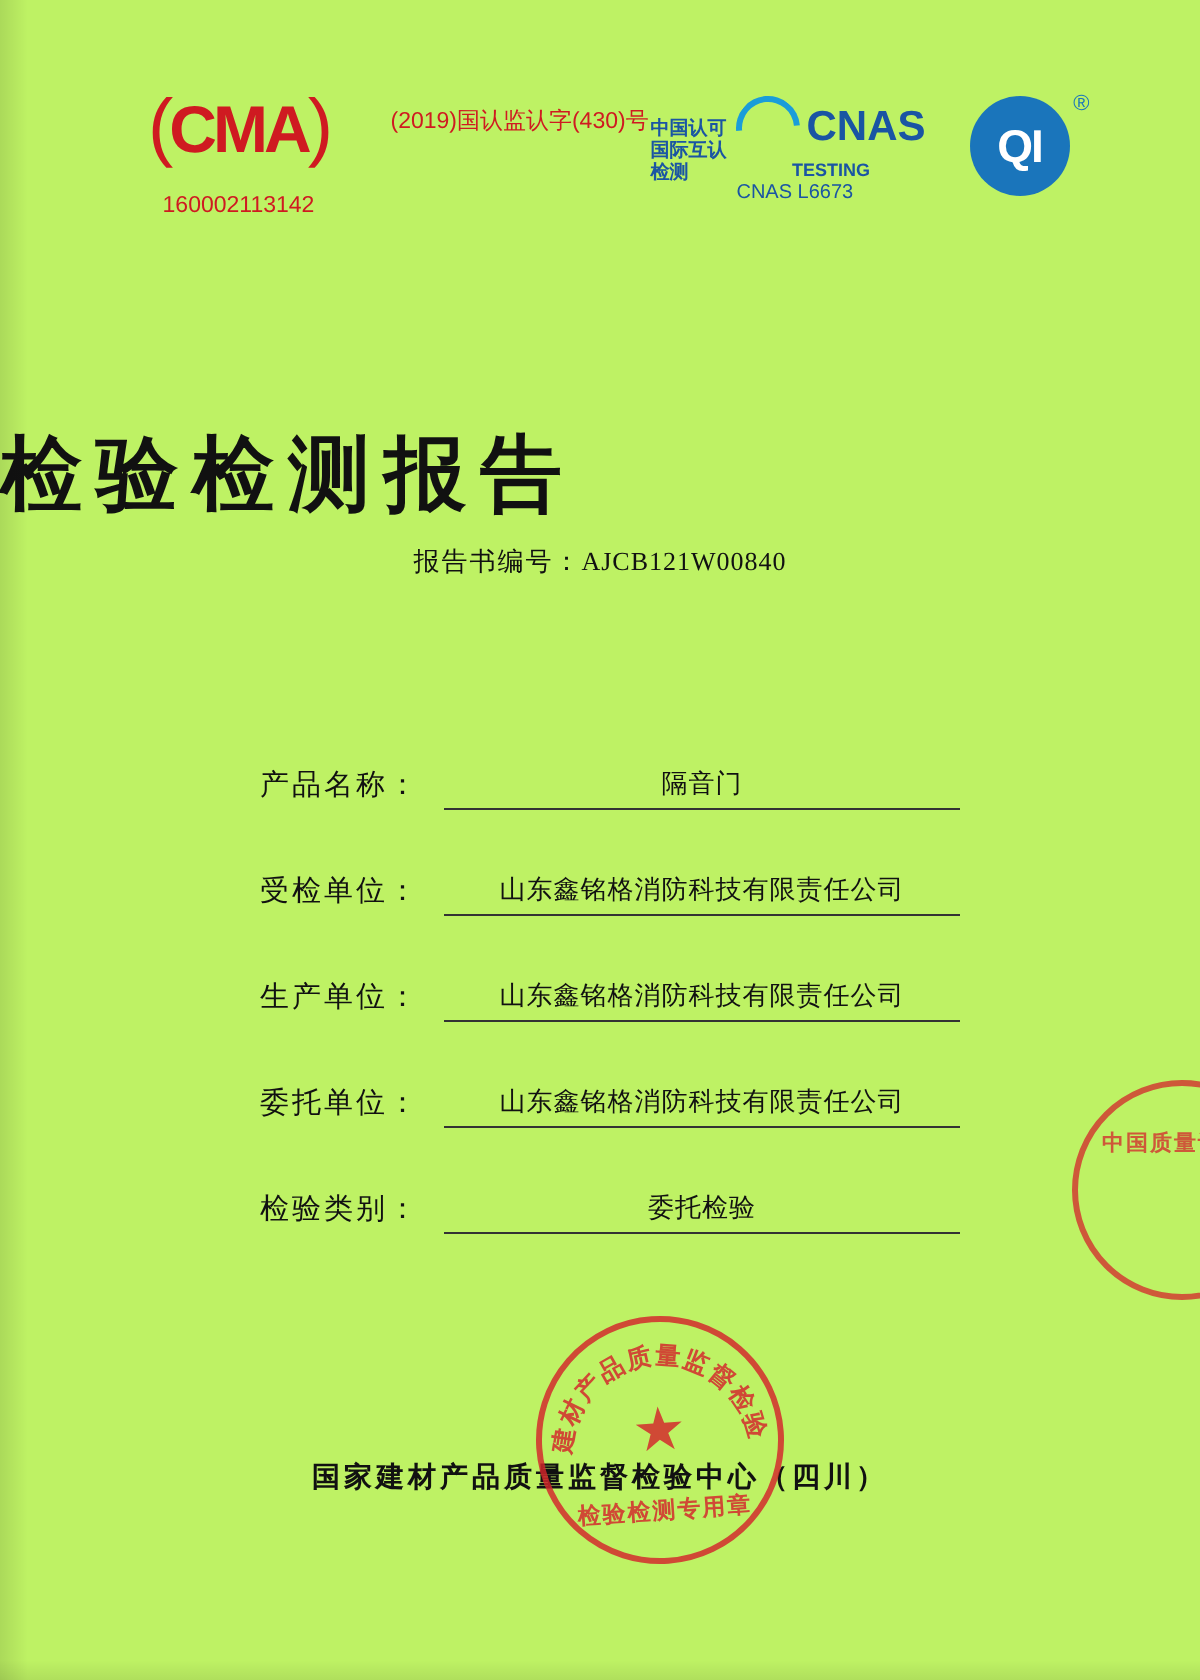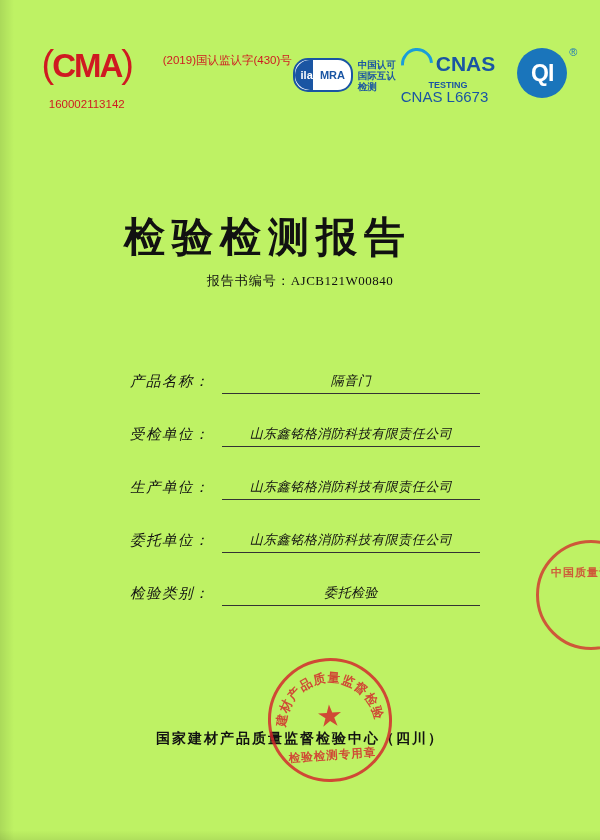--- a/index.html
+++ b/index.html
@@ -158,21 +158,21 @@
   .cnas-testing {
     font-family: "Liberation Sans", sans-serif;
     font-size: 9px;
     color: #1a55a3;
     line-height: 11px;
     font-weight: bold;
     text-align: center;
   }
   .cnas-code {
     font-family: "Liberation Sans", sans-serif;
-    font-size: 15px;
+    font-size: 10px;
     color: #1a55a3;
     line-height: 11px;
   }
 
   
   .qi-wrap { position: relative; margin-top: 4px; }
   .qi-circle {
     width: 50px; height: 50px;
     border-radius: 50%;
     background: #1a75bb;
@@ -189,21 +189,20 @@
     font-family: "Liberation Sans", sans-serif;
     font-size: 11px;
     color: #1a75bb;
   }
 
   
   #doc-title {
     position: absolute;
     top: 210px;
     left: 0; width: 536px;
-    text-align: center;
     font-family: Liberation Sans, sans-serif;
     font-weight: bold;
     font-size: 41px;
     letter-spacing: 7px;
     color: #111111;
     z-index: 3;
   }
   #report-no {
     position: absolute;
     top: 272px;
@@ -213,25 +212,24 @@
     font-size: 13px;
     color: #111111;
     letter-spacing: 0.5px;
     z-index: 3;
   }
   #report-no .label { letter-spacing: 1px; }
 
   
   #fields {
     position: absolute;
-    top: 341px;
+    top: 352px;
     left: 130px;
     width: 350px;
     z-index: 3;
-    font-style: italic;
   }
   .field-row {
     display: flex;
     align-items: flex-end;
     height: 53px;
   }
   .field-label {
     width: 92px;
     font-family: "Liberation Serif", serif;
     font-size: 14.5px;
@@ -360,26 +358,20 @@
     <div class="logo-block cma-wrap">
       <div class="cma-mark"><span class="paren">(</span>CMA<span class="paren">)</span></div>
       <div class="cma-num">160002113142</div>
     </div>
 
     <div class="logo-block cal-wrap">
       <div class="cal-num">(2019)国认监认字(430)号</div>
     </div>
 
     <div class="logo-block cnas-wrap">
-      <div class="ilac">
-        <div class="ilac-badge">
-          <span class="i1">ilac</span>
-          <span class="i2">MRA</span>
-        </div>
-      </div>
       <div class="cnas-cn">
         <div>中国认可</div>
         <div>国际互认</div>
         <div>检测</div>
       </div>
       <div>
         <div class="cnas-main">
           <div class="cnas-swoosh"></div>
           <div class="cnas-word">CNAS</div>
         </div>

